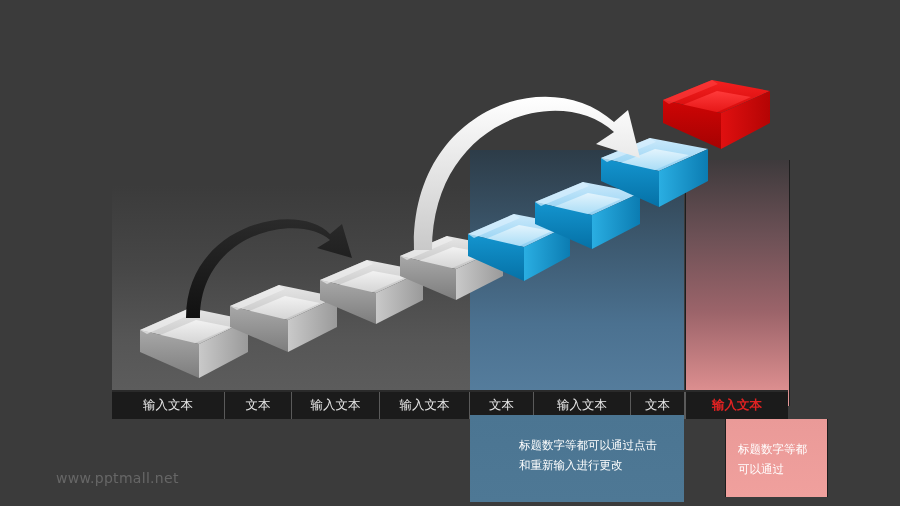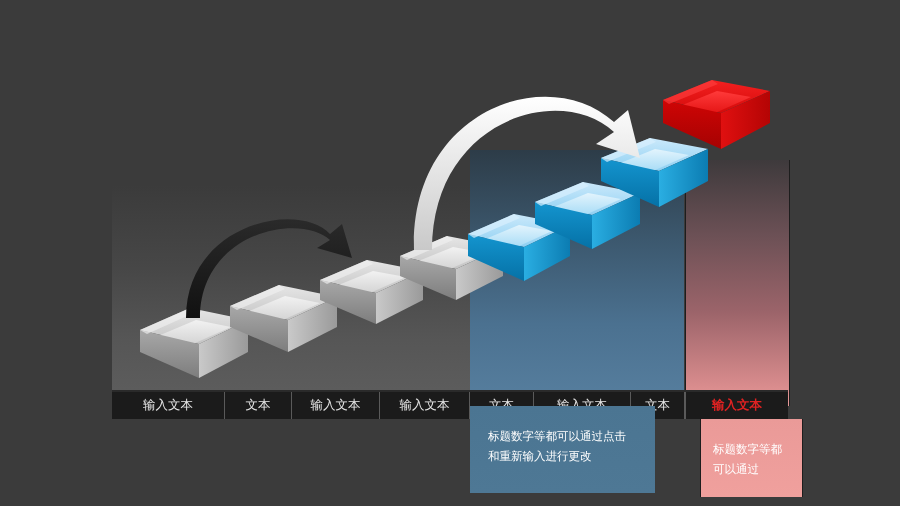--- a/index.html
+++ b/index.html
@@ -52,25 +52,26 @@
   .lbl.red{color:#e02222;font-weight:bold;border-left:1px solid #5a5a5a;}
   .labelbar-topline{position:absolute;left:112px;top:390px;width:676px;height:2px;background:#2a2a2a;}
 
   
   .desc{position:absolute;box-sizing:border-box;}
   .desc-gray{
     left:112px;top:419px;width:358px;height:87px;
     background:linear-gradient(180deg,#5e5e5e 0%,#626262 100%);
   }
   .desc-blue{
-    left:470px;top:406px;width:185px;height:87px;
+    left:470px;top:415px;width:214px;height:87px;
     background:linear-gradient(180deg,#4b7592 0%,#4e7895 100%);
+    padding-left:31px;
   }
   .desc-red{
-    left:700px;top:419px;width:103px;height:78px;
+    left:725px;top:419px;width:103px;height:78px;
     background:linear-gradient(180deg,#ea9a98 0%,#f0a09d 100%);
     border-left:1px solid #1d1d1d;border-right:1px solid #1d1d1d;
   }
   .desc-body{
     font-size:11.5px;line-height:20px;color:#ffffff;
     font-family:"DejaVu Sans","Liberation Sans",sans-serif;
   }
   .desc-gray .desc-body{padding:20px 24px 0 30px;}
   .desc-blue .desc-body{padding:20px 20px 0 18px;}
   .desc-red .desc-body{padding:20px 10px 0 12px;color:#ffffff;}
@@ -244,14 +245,15 @@
     <div class="lbl red" style="width:103px">输入文本</div>
   </div>
 
   <div class="desc desc-blue">
     <div class="desc-body">标题数字等都可以通过点击和重新输入进行更改</div>
   </div>
   <div class="desc desc-red">
     <div class="desc-body">标题数字等都可以通过</div>
   </div>
 
+  <div class="watermark">www.pptmall.net</div>
 
 </div>
 
 </body></html>

